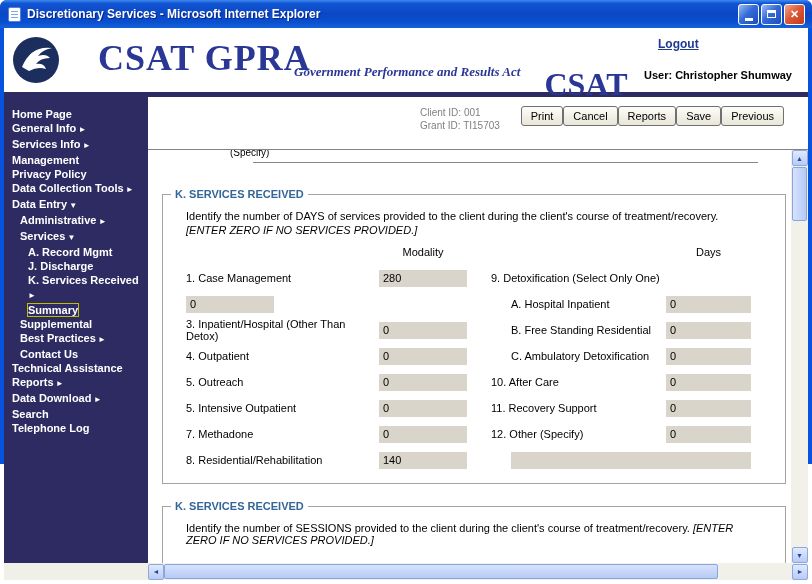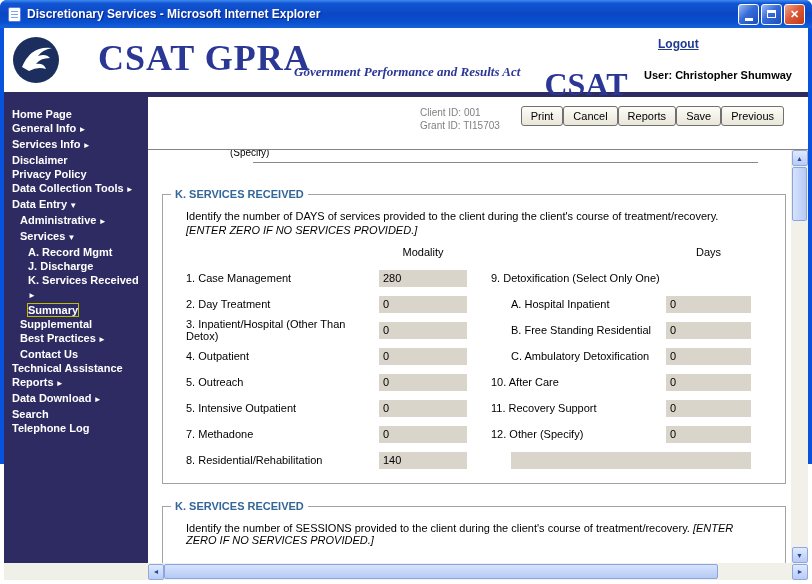--- a/index.html
+++ b/index.html
@@ -145,21 +145,21 @@
 
     <div class="navband"></div>
 
     <div class="body-row">
 
       <div class="left-col">
         <div class="sidebar">
             <div class="nav-item ind0"><span>Home Page</span></div>
             <div class="nav-item ind0"><span>General Info</span><span class="arrow"> ►</span></div>
             <div class="nav-item ind0"><span>Services Info</span><span class="arrow"> ►</span></div>
-            <div class="nav-item ind0"><span>Disclaimer</span></div>
+            <div class="nav-item ind0"><span>Management</span></div>
             <div class="nav-item ind0"><span>Privacy Policy</span></div>
             <div class="nav-item ind0"><span>Data Collection Tools</span><span class="arrow"> ►</span></div>
             <div class="nav-item ind0"><span>Data Entry</span><span class="arrow"> ▼</span></div>
             <div class="nav-item ind1"><span>Administrative</span><span class="arrow"> ►</span></div>
             <div class="nav-item ind1"><span>Services</span><span class="arrow"> ▼</span></div>
             <div class="nav-item ind2"><span>A. Record Mgmt</span></div>
             <div class="nav-item ind2"><span>J. Discharge</span></div>
             <div class="nav-item ind2"><span>K. Services Received</span><span class="arrow"> ►</span></div>
             <div class="nav-item ind2"><span class="selected">Summary</span></div>
             <div class="nav-item ind1"><span>Supplemental</span></div>
@@ -208,21 +208,20 @@
               <span class="gh-spacer-r"></span>
               <span class="gh-days">Days</span>
             </div>
             <div class="grid">
               <div class="col-left">
                   <div class="form-row">
                     <span class="row-label">1. Case Management</span>
                     <span class="field">280</span>
                   </div>
                   <div class="form-row">
-                    <span class="row-label">2. Day Treatment</span>
                     <span class="field">0</span>
                   </div>
                   <div class="form-row">
                     <span class="row-label">3. Inpatient/Hospital (Other Than Detox)</span>
                     <span class="field">0</span>
                   </div>
                   <div class="form-row">
                     <span class="row-label">4. Outpatient</span>
                     <span class="field">0</span>
                   </div>

